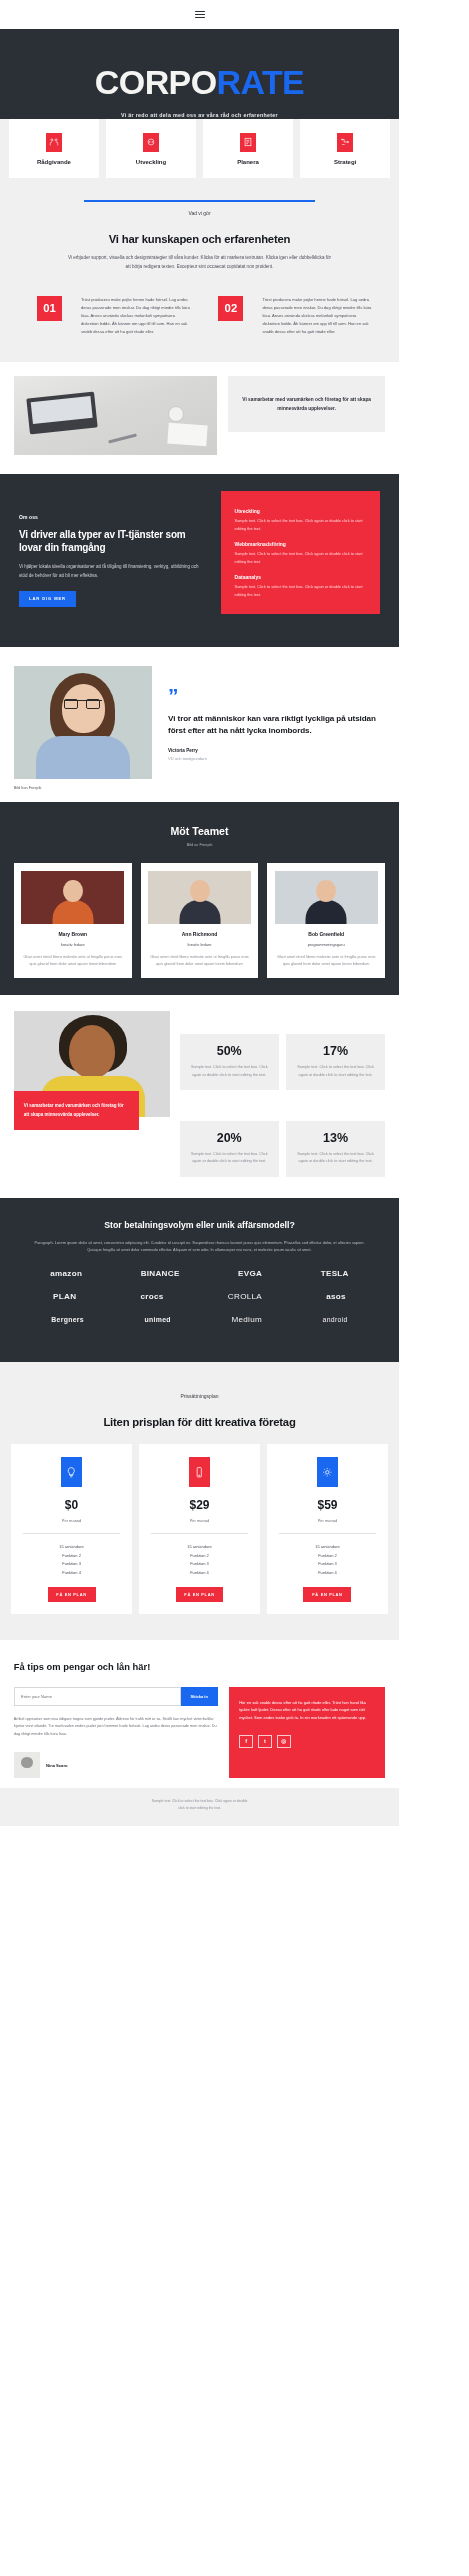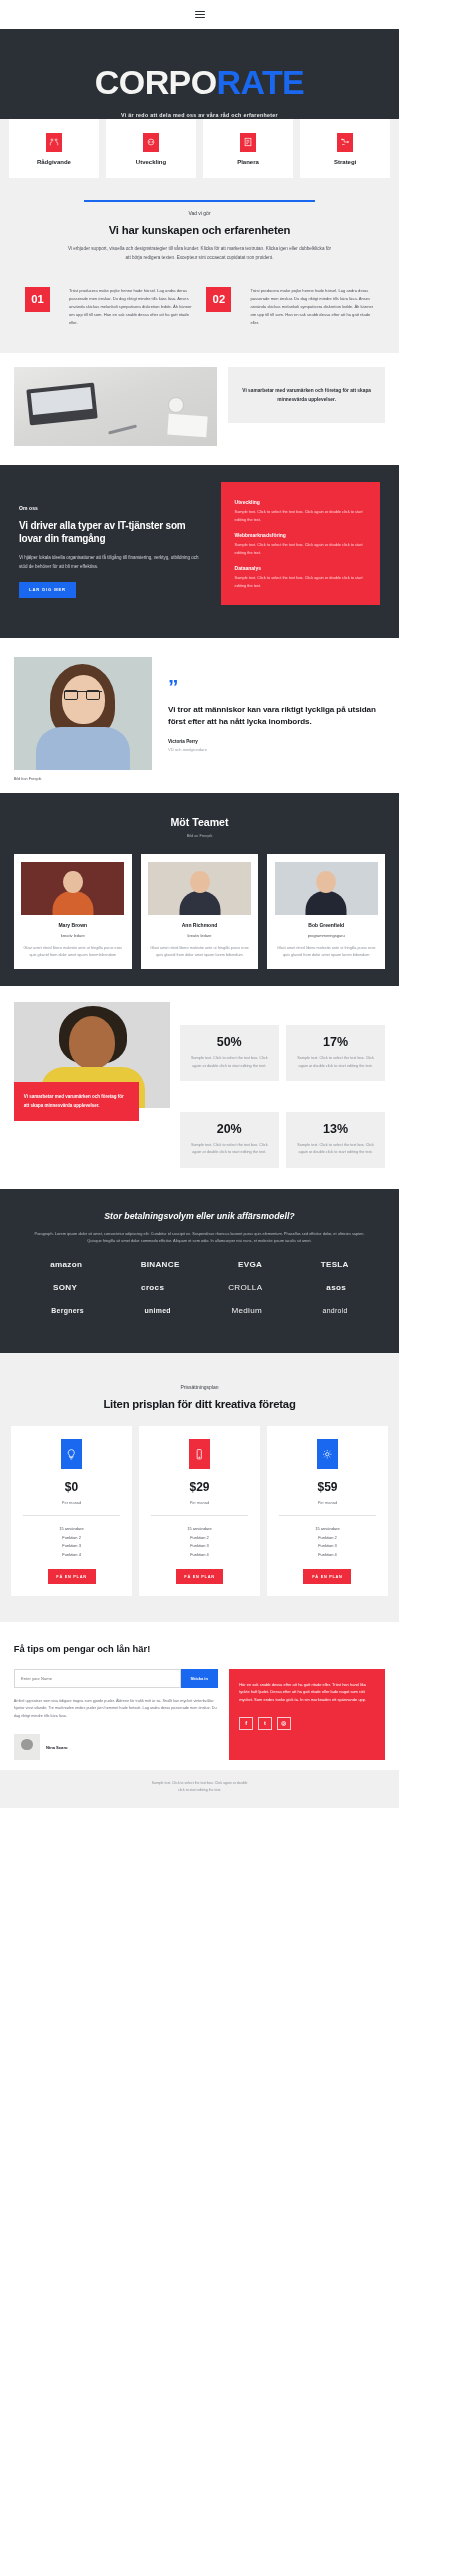--- a/index.html
+++ b/index.html
@@ -46,29 +46,29 @@
   .ficon {
     width: 16.3px; height: 19px; background: #ee2c3c; margin: 0 auto 7.5px auto;
     display: flex; align-items: center; justify-content: center;
     color: #fff;
   }
   .ficon svg { width: 10px; height: 10px; }
   .flabel { font-size: 6px; font-weight: 700; color: #23262c; }
 
   .sec-rule { width: 231px; height: 1.9px; background: #1a68f0; margin: 22.5px auto 0 auto; }
   .eyebrow { text-align: center; font-size: 5px; color: #3a3d43; margin-top: 8.1px; font-weight: 500; }
-  .sec-h2 { text-align: center; font-size: 11.3px; font-weight: 800; color: #15181d; margin-top: 8px; letter-spacing: -0.2px; }
+  .sec-h2 { text-align: center; font-size: 11.3px; font-weight: 800; color: #15181d; margin-top: 17px; letter-spacing: -0.2px; }
   .sec-p {
     width: 269px; margin: 8.8px auto 0 auto; text-align: center;
     font-size: 4.6px; line-height: 1.95; color: #4d5159;
   }
 
   
   .numbers { display: flex; gap: 13.8px; padding: 24px 25px 26px 25px; background: #f0f0f0; }
-  .nblock { flex: 1; display: flex; gap: 19px; }
+  .nblock { flex: 1; display: flex; gap: 19px; margin-left: 12px; }
   .nbadge {
     width: 25px; height: 25px; background: #ee2c3c; color: #fff;
     font-size: 11.3px; font-weight: 800; display: flex;
     align-items: center; justify-content: center; flex: 0 0 25px;
   }
   .ntext { font-size: 4.1px; line-height: 1.95; color: #4d5159; }
 
   
   .photorow { background: #fff; padding: 13.8px 13.8px 19px 13.8px; display: flex; gap: 11.3px; align-items: flex-start; }
   .photo {
@@ -164,21 +164,21 @@
     background: #ee2c3c; color: #fff; font-size: 4.5px; font-weight: 700;
     line-height: 1.85; padding: 11.3px 10px; width: 125px; margin-top: -26px; position: relative;
   }
   .stats-grid { flex: 1; display: flex; flex-wrap: wrap; gap: 7.5px; }
   .scell { width: calc(50% - 3.8px); background: #efefef; padding: 10px 7.5px 11.3px 7.5px; text-align: center; margin-top: 23px; }
   .snum { font-size: 12.5px; font-weight: 800; color: #15181d; }
   .sdesc { font-size: 3.8px; line-height: 1.9; color: #8a8f96; margin-top: 6.3px; }
 
   
   .partners { background: #2b2f36; padding: 22.5px 21px 25px 21px; }
-  .part-h2 { text-align: center; color: #fff; font-size: 8.8px; font-weight: 800; font-style: italic; }
+  .part-h2 { text-align: center; color: #fff; font-size: 8.8px; font-weight: 800; }
   .part-p { text-align: center; color: #b9bdc3; font-size: 3.9px; line-height: 1.95; margin: 8.8px auto 0 auto; width: 338px; }
   .logos { margin-top: 15px; }
   .logorow { display: flex; align-items: center; justify-content: space-around; margin-bottom: 13.8px; }
   .logo { color: #f2f2f2; font-size: 8.1px; font-weight: 700; letter-spacing: 0.3px; }
   .logo.thin { font-weight: 400; }
   .logo.small { font-size: 6.9px; }
 
   
   .pricing { background: #f0f0f0; padding: 22.5px 0 26px 0; }
   .pricing-grid { display: flex; gap: 7.5px; padding: 16.3px 11.3px 0 11.3px; }
@@ -429,21 +429,21 @@
     <div class="part-h2">Stor betalningsvolym eller unik affärsmodell?</div>
     <div class="part-p">Paragraph. Lorem ipsum dolor sit amet, consectetur adipiscing elit. Curabitur id suscipit ex. Suspendisse rhoncus laoreet purus quis elementum. Phasellus sed efficitur dolor, et ultricies sapien. Quisque fringilla sit amet dolor commodo efficitur. Aliquam et sem odio. In ullamcorper nisi nunc, et molestie ipsum iaculis sit amet.</div>
     <div class="logos">
       <div class="logorow">
         <div class="logo">amazon</div>
         <div class="logo">BINANCE</div>
         <div class="logo">EVGA</div>
         <div class="logo">TESLA</div>
       </div>
       <div class="logorow">
-        <div class="logo">SONY</div>
+        <div class="logo">PLAN</div>
         <div class="logo">crocs</div>
         <div class="logo thin">CROLLA</div>
         <div class="logo">asos</div>
       </div>
       <div class="logorow">
         <div class="logo small">Bergners</div>
         <div class="logo small">unimed</div>
         <div class="logo thin">Medium</div>
         <div class="logo small thin">android</div>
       </div>

